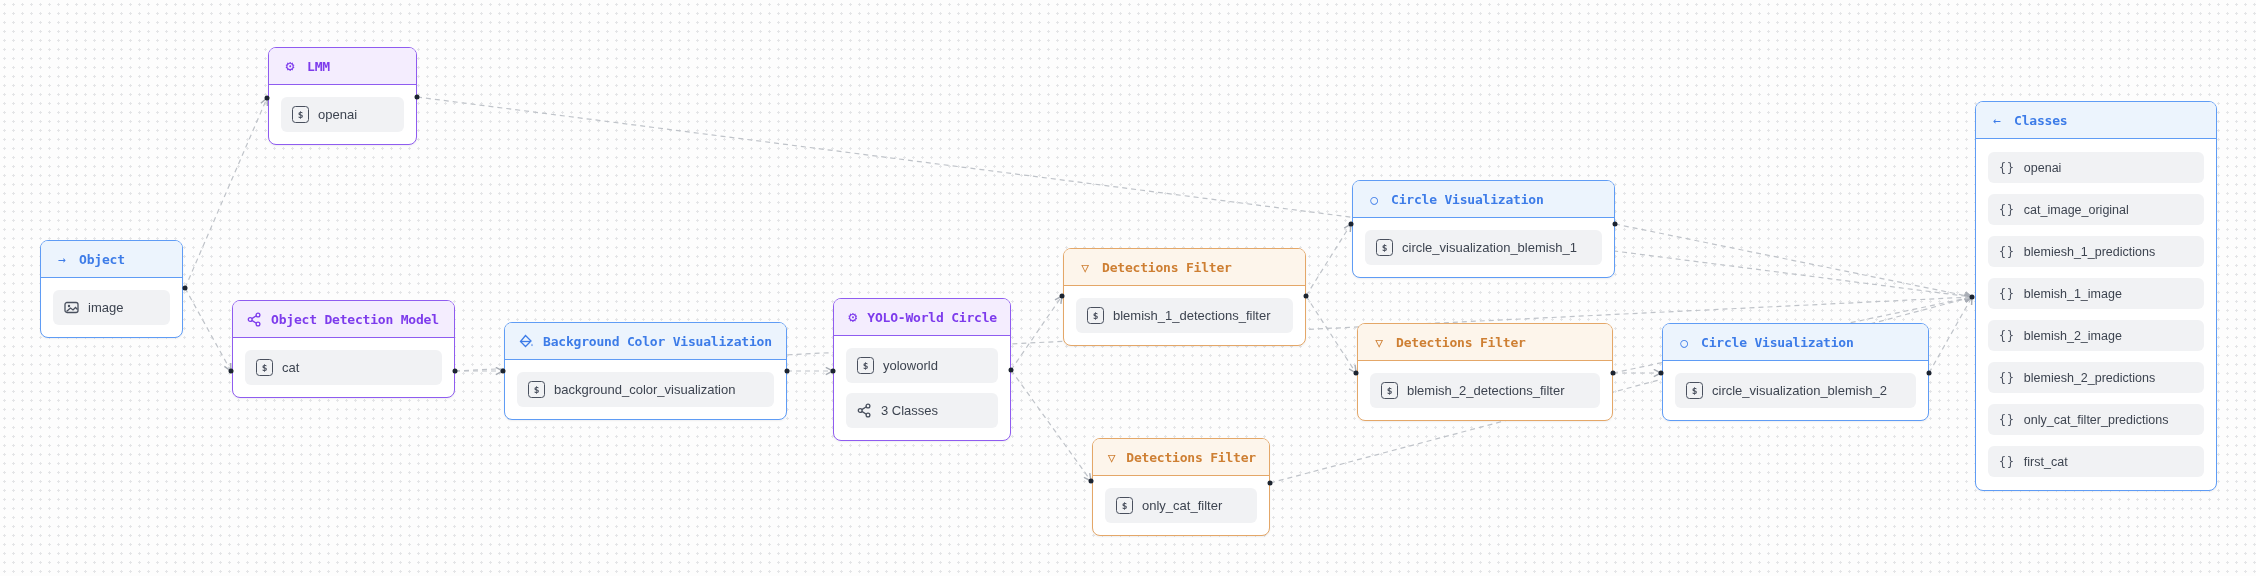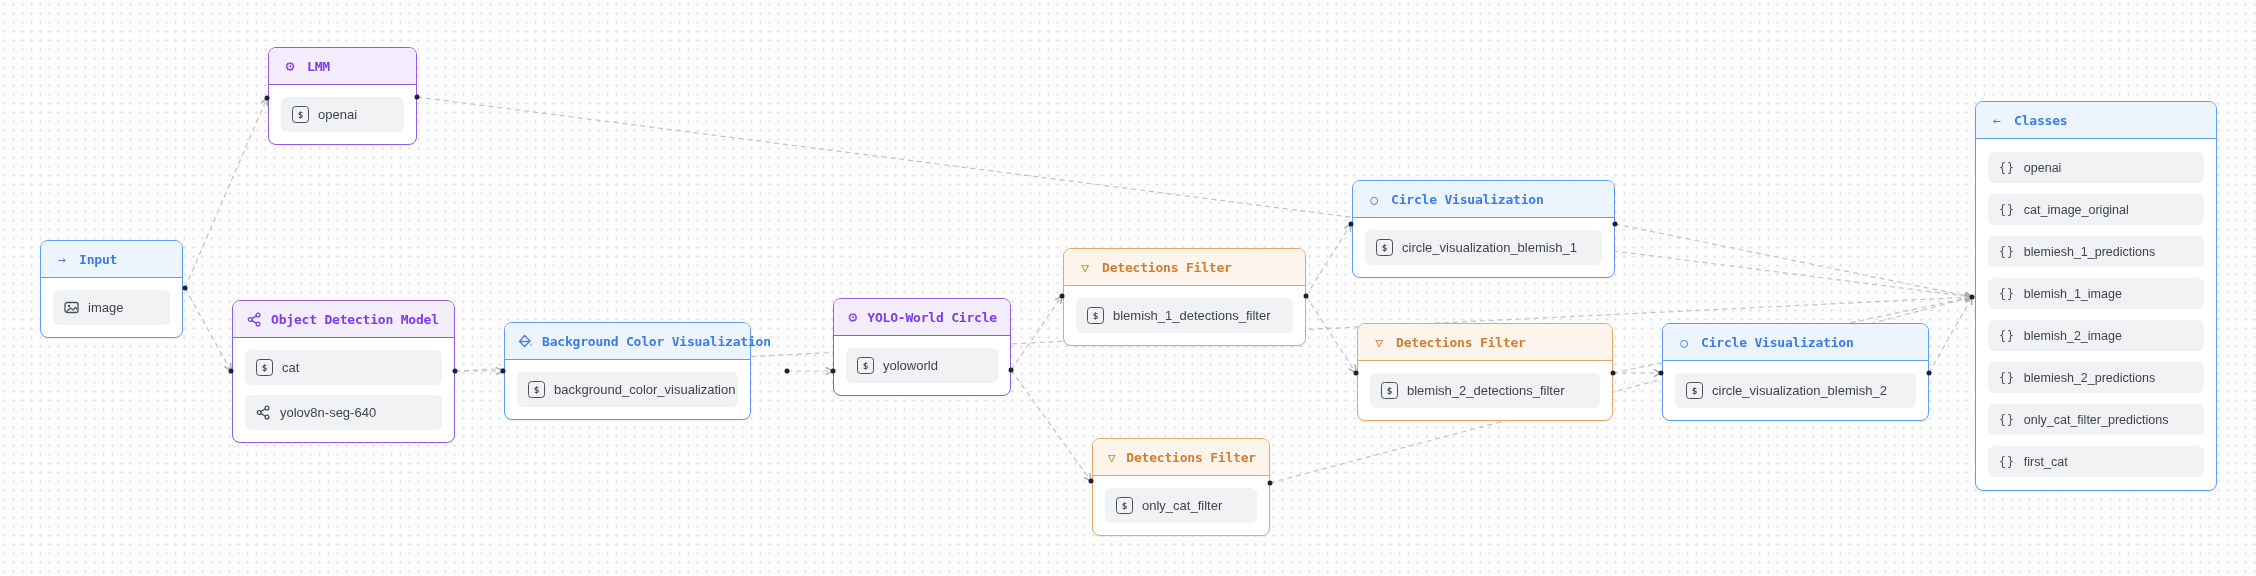--- a/index.html
+++ b/index.html
@@ -54,21 +54,21 @@
   .braces{
     font-family:"DejaVu Sans Mono",monospace;
     font-size:11.5px;color:#49505e;letter-spacing:1px;flex:0 0 auto;
   }
   .iicon{display:inline-flex;flex:0 0 auto;}
 
   
   #node-input{left:40px;top:240px;width:143px;}
   #node-lmm{left:268px;top:47px;width:149px;}
   #node-odm{left:232px;top:300px;width:223px;}
-  #node-bcv{left:504px;top:322px;width:247px;}
+  #node-bcv{left:504px;top:322px;width:283px;}
   #node-yolo{left:833px;top:298px;width:178px;}
   #node-df1{left:1063px;top:248px;width:243px;}
   #node-dfonly{left:1092px;top:438px;width:178px;}
   #node-cv1{left:1352px;top:180px;width:263px;}
   #node-df2{left:1357px;top:323px;width:256px;}
   #node-cv2{left:1662px;top:323px;width:267px;}
   #node-response{left:1975px;top:101px;width:242px;}
   #node-response .node-body{padding:13px 12px;gap:11px;}
   #node-response .item{height:31px;font-size:12.5px;}
 </style>
@@ -98,21 +98,21 @@
       <line x1="1615" y1="224" x2="1972" y2="297" marker-end="url(#arrow)"></line>
       <line x1="1613" y1="373" x2="1972" y2="297" marker-end="url(#arrow)"></line>
       <line x1="1929" y1="373" x2="1972" y2="297" marker-end="url(#arrow)"></line>
       <line x1="1270" y1="483" x2="1972" y2="297" marker-end="url(#arrow)"></line>
     </g>
   </svg>
 
   <div class="node blue" id="node-input">
     <div class="node-header">
       <span class="hicon">→</span>
-      <span>Input</span>
+      <span>Object</span>
     </div>
     <div class="node-body">
       <div class="item">
         <span class="iicon">
           <svg width="15" height="15" viewBox="0 0 15 15">
               <rect x="1" y="2.5" width="13" height="10" rx="2" fill="none" stroke="#49505e" stroke-width="1.3"></rect>
               <circle cx="5" cy="6" r="1.2" fill="#49505e"></circle>
               <path d="M2.5 11.5 L6.5 8 L9 10 L11.5 7.5 L13.5 9.5" fill="none" stroke="#49505e" stroke-width="1.3"></path>
             </svg>
         </span>
@@ -145,63 +145,63 @@
             <line x1="4.8" y1="8.4" x2="9.4" y2="11.2" stroke="#7d3bec" stroke-width="1.3"></line>
           </svg>
       </span>
       <span>Object Detection Model</span>
     </div>
     <div class="node-body">
       <div class="item">
         <span class="param-box">$</span>
         <span>cat</span>
       </div>
+    </div>
+  </div>
+
+  <div class="node blue" id="node-bcv">
+    <div class="node-header">
+      <span class="hicon">
+        <svg width="15" height="15" viewBox="0 0 15 15">
+            <path d="M6.5 1.5 L12 7 L6.5 12.5 L1.5 7.5 Z" fill="none" stroke="#3d7ce8" stroke-width="1.3"></path>
+            <line x1="1.5" y1="7.5" x2="11" y2="7.5" stroke="#3d7ce8" stroke-width="1.3"></line>
+            <path d="M13 9.5 q1.4 2 0 2.8 q-1.4 -0.8 0 -2.8" fill="#3d7ce8"></path>
+          </svg>
+      </span>
+      <span>Background Color Visualization</span>
+    </div>
+    <div class="node-body">
+      <div class="item">
+        <span class="param-box">$</span>
+        <span>background_color_visualization</span>
+      </div>
+    </div>
+  </div>
+
+  <div class="node purple" id="node-yolo">
+    <div class="node-header">
+      <span class="hicon glyph-big">⚙</span>
+      <span>YOLO-World Circle</span>
+    </div>
+    <div class="node-body">
+      <div class="item">
+        <span class="param-box">$</span>
+        <span>yoloworld</span>
+      </div>
       <div class="item">
         <span class="iicon">
           <svg width="15" height="15" viewBox="0 0 15 15">
               <circle cx="3.2" cy="7.5" r="1.9" fill="none" stroke="#49505e" stroke-width="1.3"></circle>
               <circle cx="11" cy="3" r="1.9" fill="none" stroke="#49505e" stroke-width="1.3"></circle>
               <circle cx="11" cy="12" r="1.9" fill="none" stroke="#49505e" stroke-width="1.3"></circle>
               <line x1="4.8" y1="6.6" x2="9.4" y2="3.8" stroke="#49505e" stroke-width="1.3"></line>
               <line x1="4.8" y1="8.4" x2="9.4" y2="11.2" stroke="#49505e" stroke-width="1.3"></line>
             </svg>
         </span>
-        <span>yolov8n-seg-640</span>
-      </div>
-    </div>
-  </div>
-
-  <div class="node blue" id="node-bcv">
-    <div class="node-header">
-      <span class="hicon">
-        <svg width="15" height="15" viewBox="0 0 15 15">
-            <path d="M6.5 1.5 L12 7 L6.5 12.5 L1.5 7.5 Z" fill="none" stroke="#3d7ce8" stroke-width="1.3"></path>
-            <line x1="1.5" y1="7.5" x2="11" y2="7.5" stroke="#3d7ce8" stroke-width="1.3"></line>
-            <path d="M13 9.5 q1.4 2 0 2.8 q-1.4 -0.8 0 -2.8" fill="#3d7ce8"></path>
-          </svg>
-      </span>
-      <span>Background Color Visualization</span>
-    </div>
-    <div class="node-body">
-      <div class="item">
-        <span class="param-box">$</span>
-        <span>background_color_visualization</span>
-      </div>
-    </div>
-  </div>
-
-  <div class="node purple" id="node-yolo">
-    <div class="node-header">
-      <span class="hicon glyph-big">⚙</span>
-      <span>YOLO-World Circle</span>
-    </div>
-    <div class="node-body">
-      <div class="item">
-        <span class="param-box">$</span>
-        <span>yoloworld</span>
+        <span>3 Classes</span>
       </div>
     </div>
   </div>
 
   <div class="node orange" id="node-df1">
     <div class="node-header">
       <span class="hicon">▽</span>
       <span>Detections Filter</span>
     </div>
     <div class="node-body">

